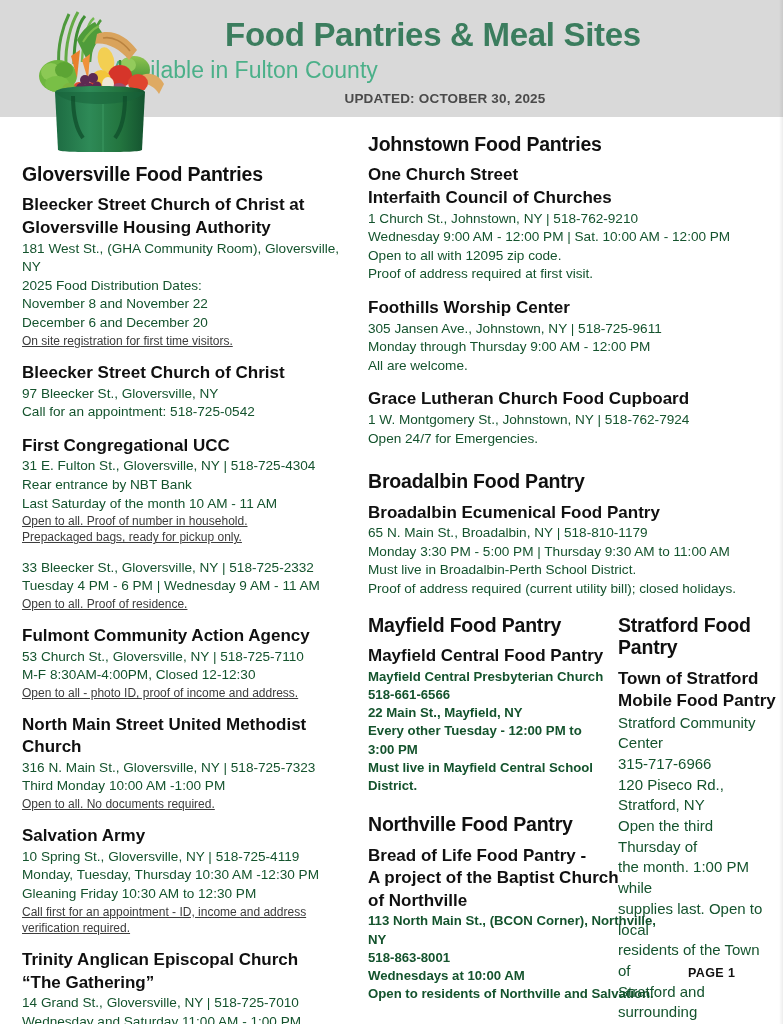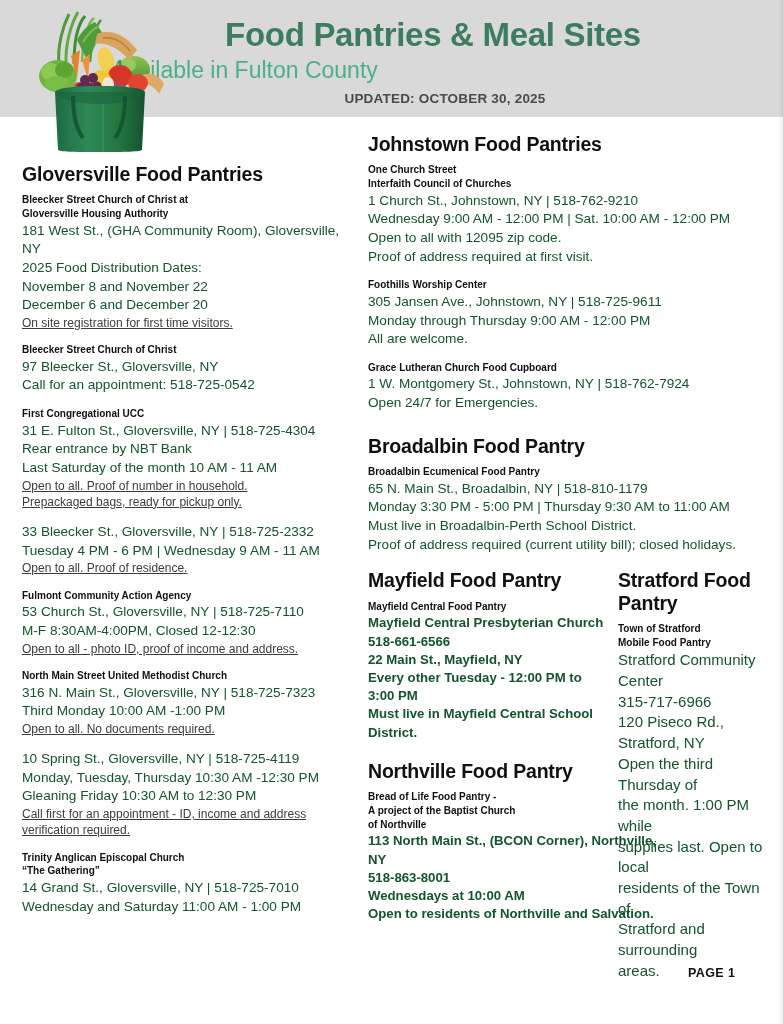--- a/index.html
+++ b/index.html
@@ -98,21 +98,21 @@
     font-weight: bold;
     color: #101010;
     letter-spacing: -0.2px;
     margin: 0 0 9px 0;
     line-height: 1.15;
   }
   .entry {
     margin: 0 0 13px 0;
   }
   .entry-name {
-    font-size: 10px;
+    font-size: 17px;
     font-weight: bold;
     color: #101010;
     line-height: 1.27;
     margin: 0 0 1px 0;
   }
   .line {
     font-size: 13.6px;
     color: #14532d;
     line-height: 1.37;
     margin: 0;
@@ -295,20 +295,21 @@
     </div>
 
     <div class="entry">
       <div class="entry-name">North Main Street United Methodist Church</div>
       <div class="line">316 N. Main St., Gloversville, NY | 518-725-7323</div>
       <div class="line">Third Monday 10:00 AM -1:00 PM</div>
       <div class="note">Open to all. No documents required.</div>
     </div>
 
     <div class="entry">
+      <div class="entry-name">Salvation Army</div>
       <div class="line">10 Spring St., Gloversville, NY | 518-725-4119</div>
       <div class="line">Monday, Tuesday, Thursday 10:30 AM -12:30 PM</div>
       <div class="line">Gleaning Friday 10:30 AM to 12:30 PM</div>
       <div class="note">Call first for an appointment - ID, income and address</div>
       <div class="note">verification required.</div>
     </div>
 
     <div class="entry">
       <div class="entry-name">Trinity Anglican Episcopal Church</div>
       <div class="entry-name">“The Gathering”</div>

